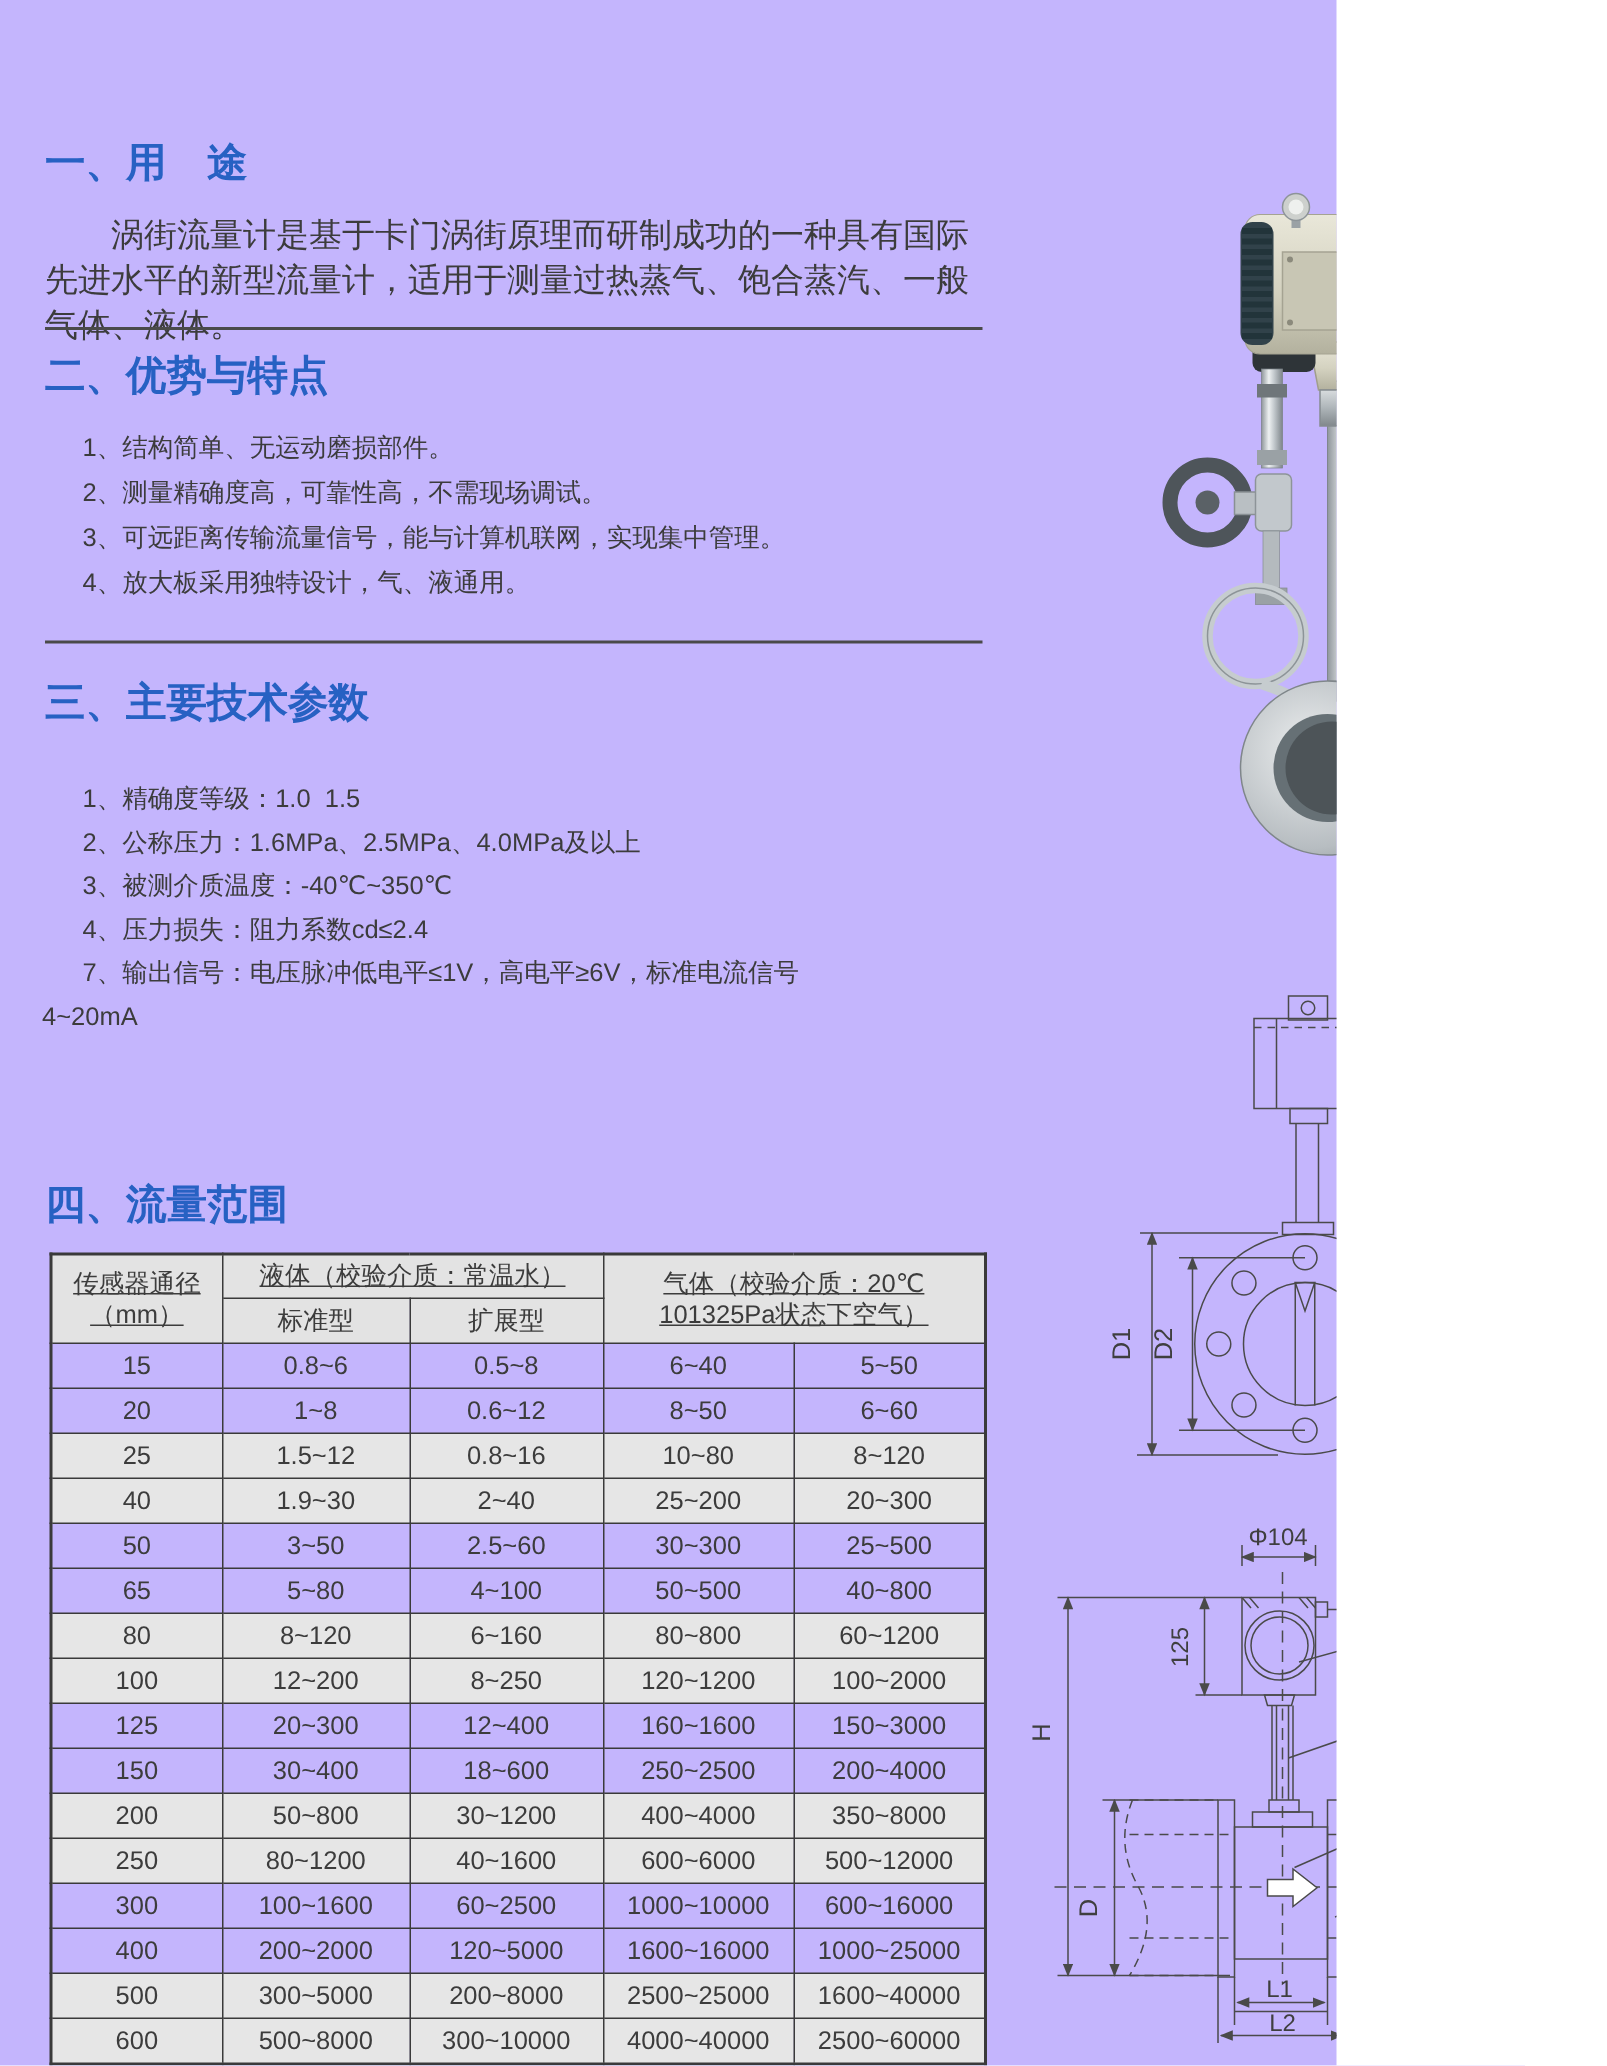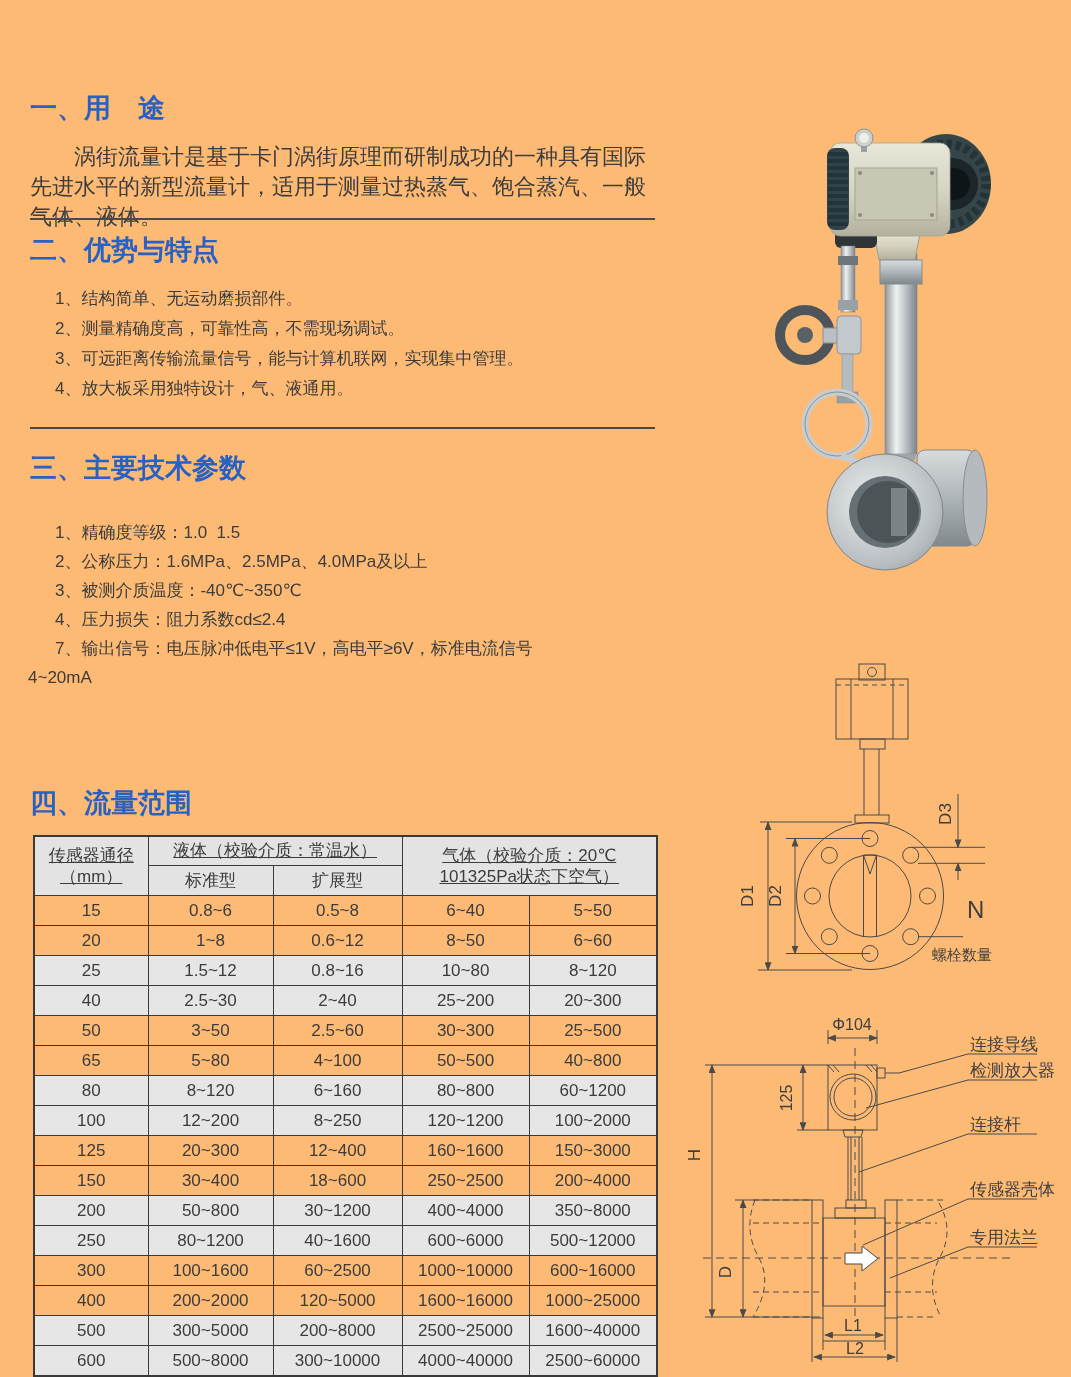--- a/index.html
+++ b/index.html
@@ -1,16 +1,16 @@
 <!DOCTYPE html>
 <html><head>
 <meta charset="utf-8">
 <style>
   html,body{margin:0;padding:0;background:#fff;}
-  .page{position:relative;width:1071px;height:1377px;background:#fdba74;
+  .page{position:relative;width:891px;height:1377px;background:#c4b5fd;
         font-family:"Liberation Sans","DejaVu Sans",sans-serif;color:#3d3d3d;overflow:hidden;}
   .h1{position:absolute;left:30px;font-size:27px;font-weight:bold;color:#2761c3;white-space:pre;}
   .para{position:absolute;left:30px;width:630px;font-size:22px;line-height:30px;color:#3c3c3c;text-indent:2em;}
   .rule{position:absolute;left:30px;width:625px;border-top:2px solid #4a4a4a;height:0;}
   .list{position:absolute;left:55px;width:600px;font-size:17px;color:#3c3c3c;}
   .list .li{line-height:30px;height:30px;white-space:pre;}
   .list.tight .li{line-height:29px;height:29px;}
   .list .li.cont{margin-left:-27px;}
   table.flow{position:absolute;left:33px;top:835px;width:623px;border-collapse:collapse;
              table-layout:fixed;font-size:17px;color:#3c3c3c;text-align:center;}
@@ -93,21 +93,21 @@
         </tr>
         <tr class="shaded">
           <td>25</td>
           <td>1.5~12</td>
           <td>0.8~16</td>
           <td>10~80</td>
           <td>8~120</td>
         </tr>
         <tr class="shaded">
           <td>40</td>
-          <td>2.5~30</td>
+          <td>1.9~30</td>
           <td>2~40</td>
           <td>25~200</td>
           <td>20~300</td>
         </tr>
         <tr>
           <td>50</td>
           <td>3~50</td>
           <td>2.5~60</td>
           <td>30~300</td>
           <td>25~500</td>

